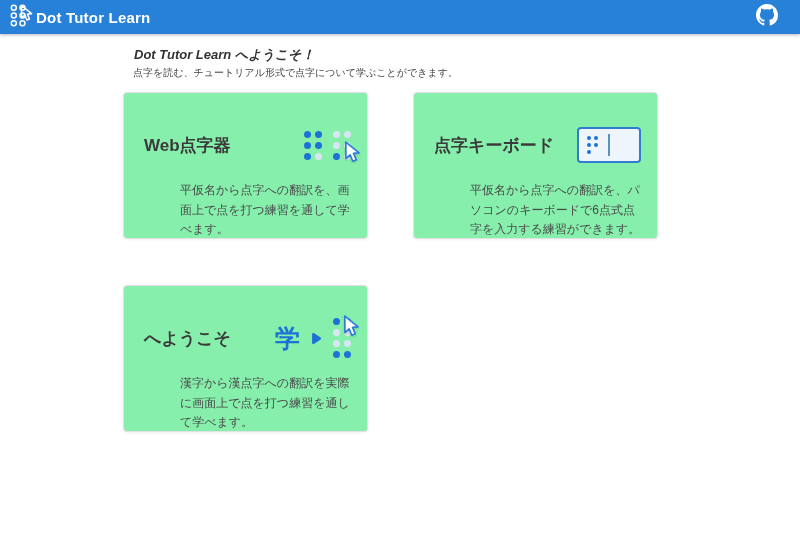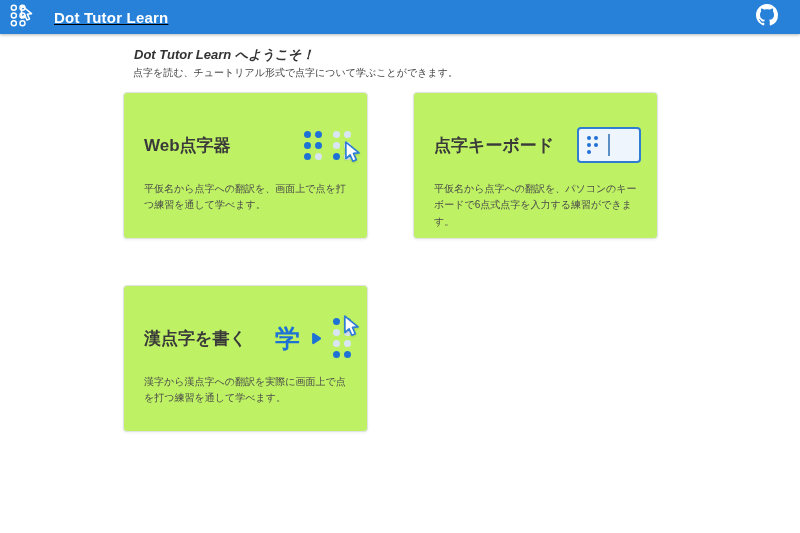--- a/index.html
+++ b/index.html
@@ -23,21 +23,21 @@
   }
   
   .app-header{
     height:34px;
     background:var(--header-bg);
     display:flex;align-items:center;
     padding:0 22px 0 9px;
     box-shadow:0 1px 3px rgba(0,0,0,.28);
     position:relative;z-index:2;
   }
-  .brand{display:flex;align-items:center;gap:19px;cursor:pointer;text-decoration:underline;}
+  .brand{display:flex;align-items:center;gap:1px;cursor:pointer;}
   .brand-title{color:#fff;font-size:15px;font-weight:700;letter-spacing:.2px;}
   .header-spacer{flex:1;}
   .gh-link{display:flex;align-items:center;cursor:pointer;}
   
   .main{margin-left:123px;width:560px;}
   .welcome-title{
     margin:13px 0 0 11px;
     font-size:13px;font-weight:600;color:var(--heading-text);
     line-height:1.25;
     font-style:italic;
@@ -47,36 +47,36 @@
     font-size:10px;color:#3f3f3f;
   }
   .card-grid{
     margin-top:12px;
     display:grid;
     grid-template-columns:245px 245px;
     column-gap:45px;row-gap:46px;
   }
   .card{
     height:147px;
-    background:#bef264;
+    background:#86efac;
     border:1px solid var(--card-border);
     border-radius:4px;
     box-shadow:0 1px 3px rgba(0,0,0,.06);
     padding:0 16px 0 20px;
     cursor:pointer;
     overflow:visible;
   }
   .card-top{
     margin-top:20px;height:64px;
     display:flex;align-items:center;justify-content:space-between;
   }
   .card-title{font-size:17px;font-weight:700;color:var(--title-text);white-space:nowrap;}
   .card-desc{
     margin-top:4px;
-    font-size:10px;line-height:1.62;color:var(--body-text);
+    font-size:12px;line-height:1.62;color:var(--body-text);margin-left:36px;
   }
   
   .icon-group{display:flex;align-items:center;gap:11px;flex-shrink:0;}
   .dotgrid{display:grid;grid-template-columns:repeat(2,7px);gap:4px;}
   .dot{width:7px;height:7px;border-radius:50%;}
   .dot.s{background:var(--accent);}
   .dot.f{background:var(--faded-dot);}
   .dot.n{visibility:hidden;}
   .mini.dotgrid{grid-template-columns:repeat(2,4px);gap:3px;}
   .mini .dot{width:4px;height:4px;}
@@ -176,21 +176,21 @@
               <span class="dot n"></span>
             </span>
           <span class="kbd-caret"></span>
         </span>
       </div>
       <p class="card-desc">平仮名から点字への翻訳を、パソコンのキーボードで6点式点字を入力する練習ができます。</p>
     </div>
 
     <div class="card">
       <div class="card-top">
-        <span class="card-title">漢点字を書く</span>
+        <span class="card-title">へようこそ</span>
         <span class="icon-group">
           <span class="big-char">学</span>
           <svg class="tri-svg" width="11" height="13" viewBox="0 0 11 13">
             <path d="M2.2 2 L9 6.5 L2.2 11 Z" fill="var(--accent)" stroke="var(--accent)" stroke-width="2.2" stroke-linejoin="round"></path>
           </svg>
           <span class="cellwrap">
             <span class="dotgrid">
                 <span class="dot s"></span>
                 <span class="dot s"></span>
                 <span class="dot f"></span>

